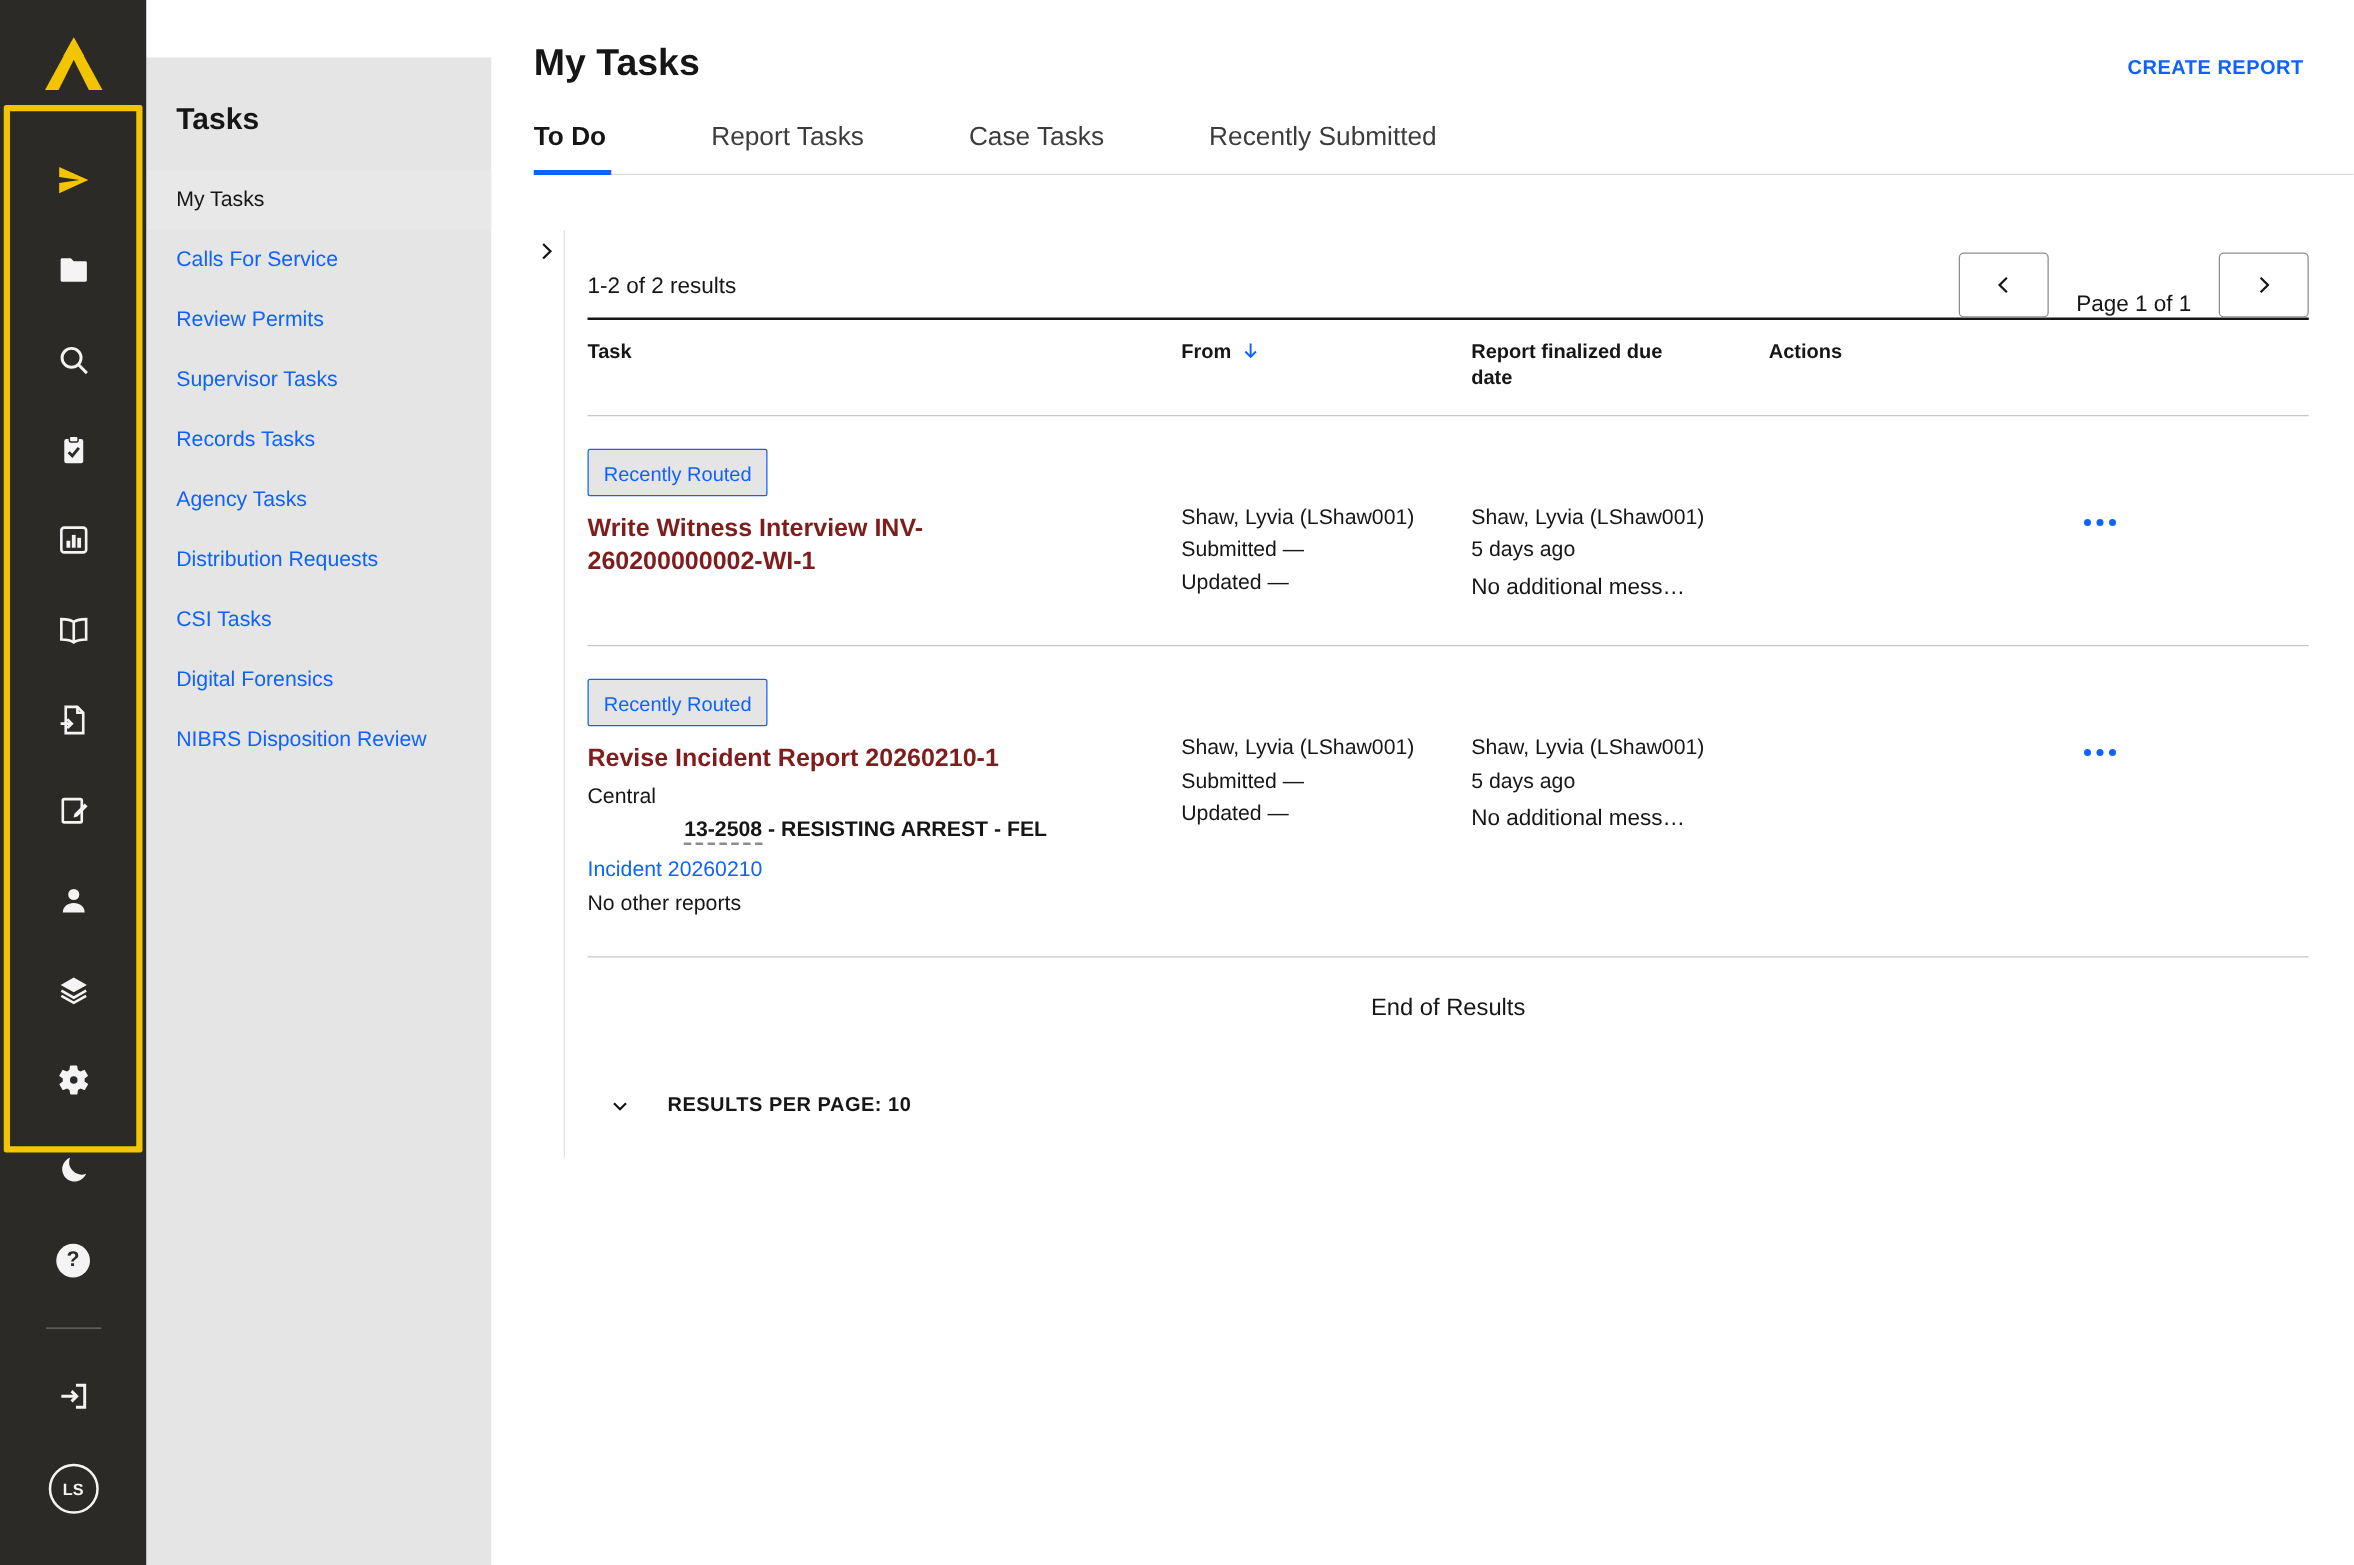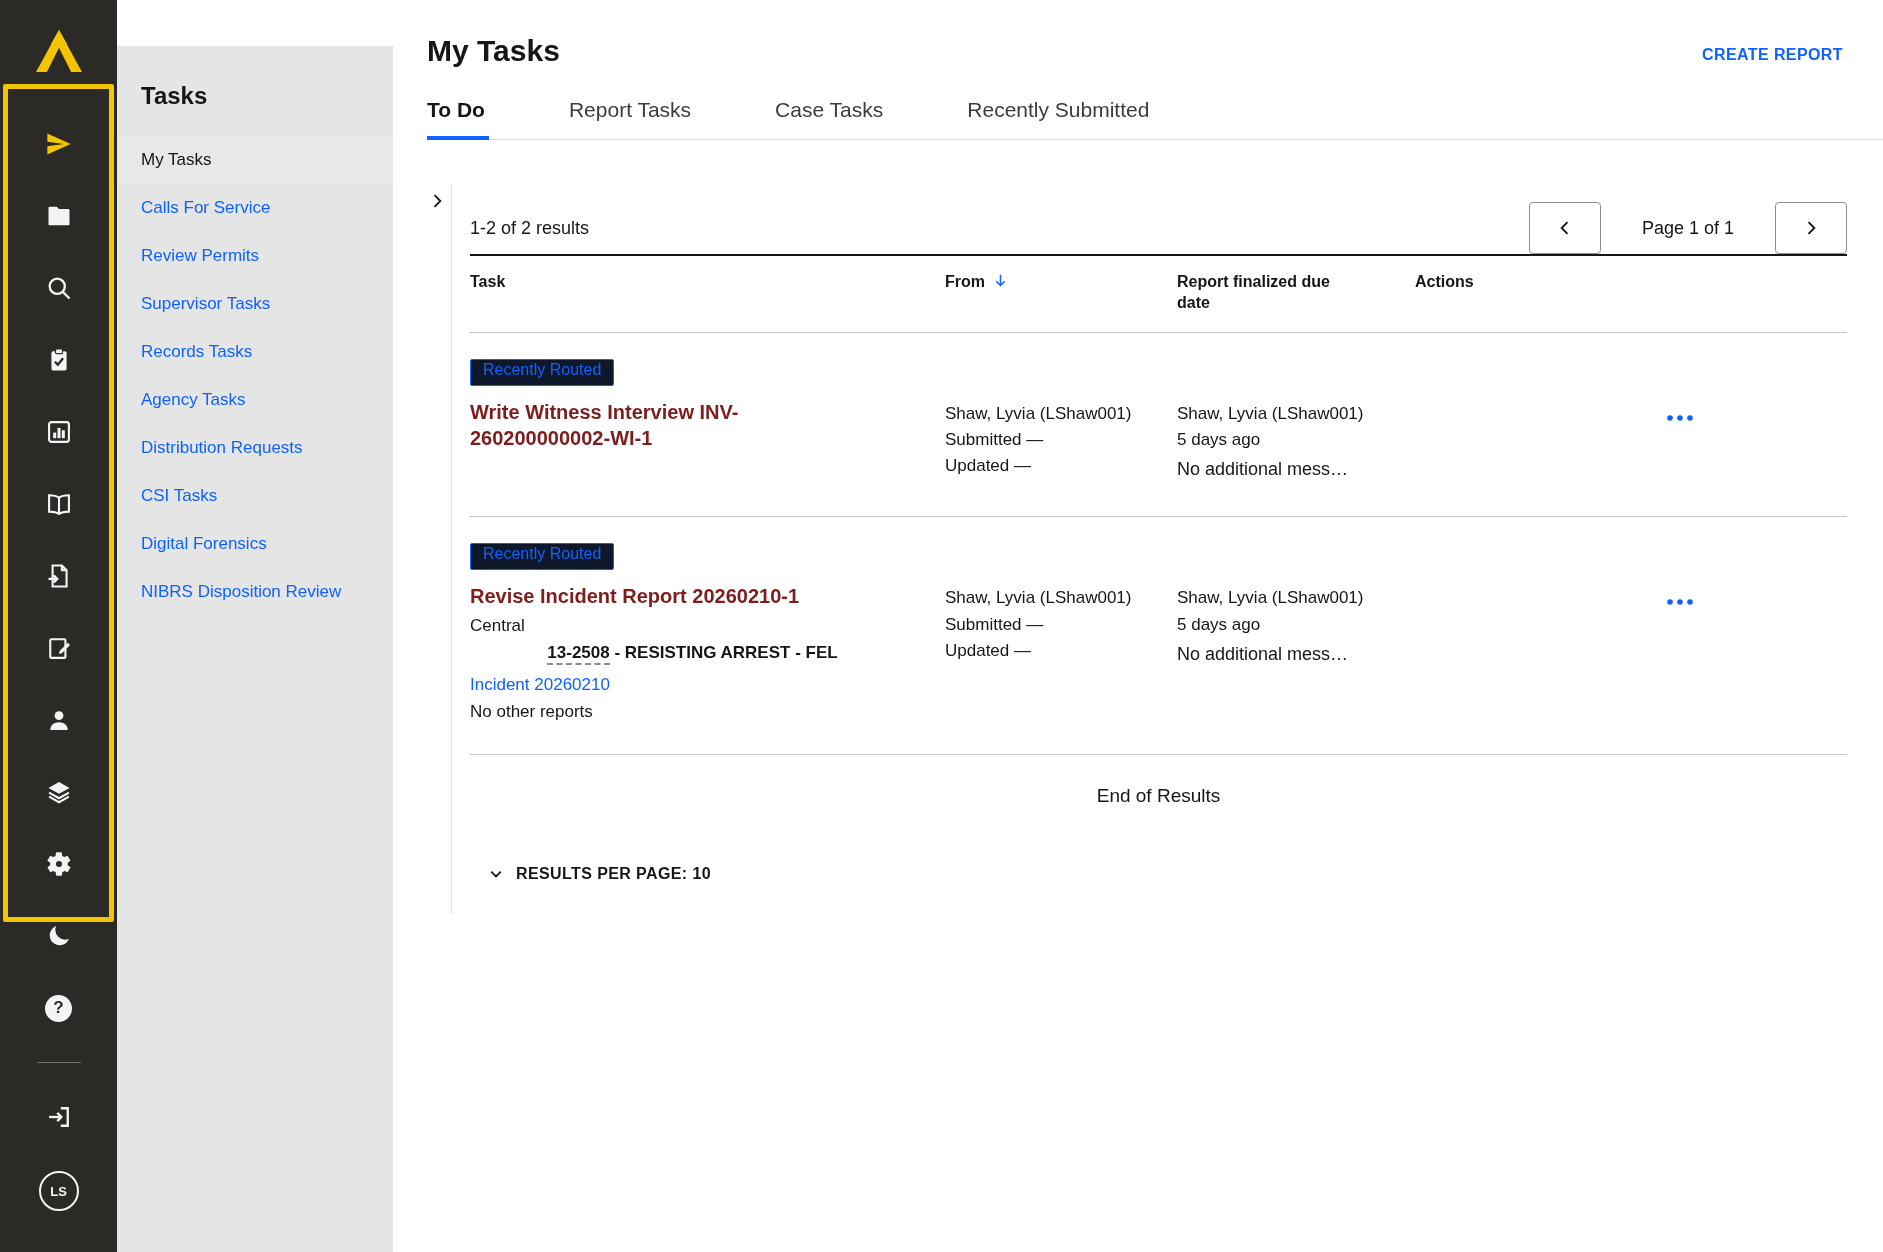--- a/index.html
+++ b/index.html
@@ -38,53 +38,53 @@
   .tabs { display:flex; margin:30px 0 0 34px; border-bottom:1px solid #dcdcdc; }
   .tab { font-size:21px; color:#3c3c3c; padding:0 4px 17px 0; margin-right:80px; cursor:pointer; white-space:nowrap; }
   .tab.active { color:#161616; font-weight:700; border-bottom:4px solid #0f62fe; padding-bottom:13px; margin-bottom:-1px; }
 
   .results-panel { position:relative; margin:44px 36px 0 58px; border-left:1px solid #e0e0e0; padding:4px 0 28px 18px; }
   .collapse-btn { position:absolute; left:-28px; top:4px; width:26px; height:26px;
     display:flex; align-items:center; justify-content:center; cursor:pointer; }
 
   .results-topbar { display:flex; justify-content:space-between; align-items:center; margin-top:14px; }
   .results-count { font-size:18px; color:#161616; }
-  .pagination { display:flex; align-items:center; gap:41px; }
+  .pagination { display:flex; align-items:flex-end; gap:22px; }
   .page-btn { width:72px; height:52px; border:1px solid #8d8d8d; border-radius:4px; background:#fff;
     display:flex; align-items:center; justify-content:center; cursor:pointer; }
   .page-label { font-size:18px; }
 
   .task-table { }
   .t-head, .t-row { display:grid; grid-template-columns:475px 232px 238px 236px 1fr; }
   .t-head { border-top:2px solid #161616; border-bottom:1px solid #c6c6c6; padding:16px 0 18px; }
   .th { font-size:16px; font-weight:700; color:#161616; padding-right:56px; line-height:1.3; }
   .th-from { display:flex; align-items:flex-start; gap:7px; cursor:pointer; padding-right:0; }
 
   .t-row { padding:26px 0 32px; border-bottom:1px solid #c6c6c6; }
   .cell-task { padding-right:30px; }
-  .badge { display:inline-block; border:1px solid #0f62fe; background:#0f172a; color:#0f62fe;
-    font-size:16px; padding:1px 12px 6px; border-radius:2px; margin-bottom:13px; }
+  .badge { display:inline-block; border:1px solid #0f62fe; background:#e5e5e5; color:#0f62fe;
+    font-size:16px; padding:12px 12px 6px; border-radius:2px; margin-bottom:13px; }
   .task-title { font-size:20px; font-weight:700; color:#7f1d1d; line-height:1.3; cursor:pointer; }
   .w-narrow { max-width:340px; }
   .task-sub { font-size:17px; color:#0f62fe; margin-top:11px; max-width:400px; line-height:1.35; cursor:pointer; }
   .task-meta { font-size:17px; color:#161616; margin-top:7px; }
   .task-offense { font-size:17px; font-weight:700; color:#161616; margin-top:7px;text-align:center; }
   .dashed { border-bottom:2px dashed #8d8d8d; padding-bottom:1px; }
   .task-link { font-size:17px; color:#0f62fe; margin-top:12px; cursor:pointer; }
   .task-note { font-size:17px; color:#161616; margin-top:7px; }
 
   .cell-author, .cell-from { padding-top:42px; font-size:17px; line-height:1.55; color:#161616; padding-right:20px; }
   .name { font-weight:400; }
   .from-msg { font-size:18px; margin-top:3px; }
   .cell-due { padding-top:42px; }
   .cell-actions { padding-top:50px; padding-left:10px; }
   .dots-btn { cursor:pointer; display:inline-flex; padding:4px; }
 
   .end-results { text-align:center; font-size:19px; color:#161616; padding:30px 0 6px; }
-  .per-page { display:inline-flex; align-items:center; gap:12px; margin-top:52px; margin-left:18px;
+  .per-page { display:inline-flex; align-items:center; gap:30px; margin-top:52px; margin-left:18px;
     font-size:16px; font-weight:700; letter-spacing:0.4px; color:#161616; cursor:pointer; }
 </style>
 </head>
 <body>
 
 <aside class="rail">
   <div class="logo-box">
     <svg width="52" height="46" viewBox="0 0 24 22">
       <polygon points="12,1 23,21 1,21" fill="#f2c500"></polygon>
       <polygon points="12,9.5 17.8,21 6.2,21" fill="#2c2a27"></polygon>

